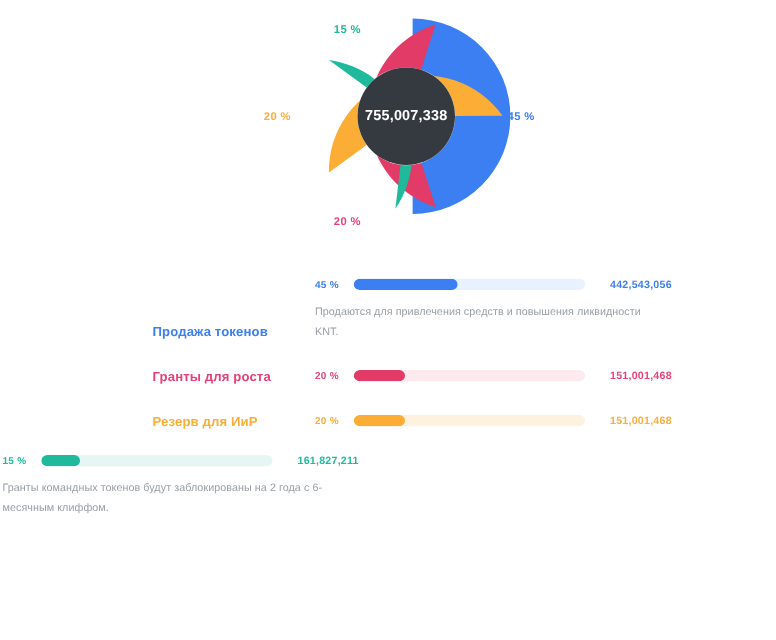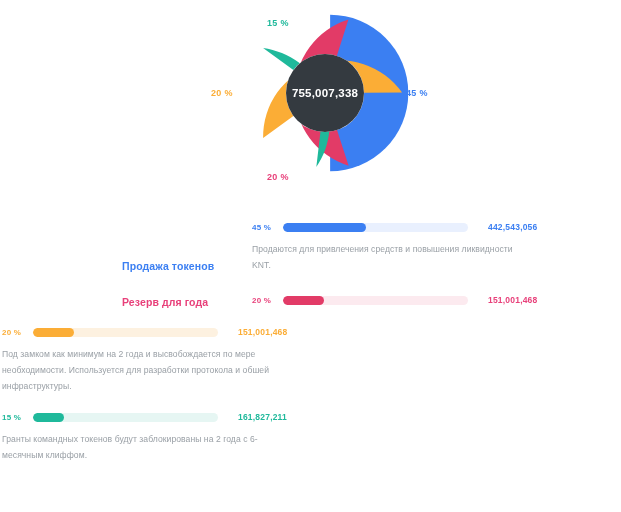--- a/index.html
+++ b/index.html
@@ -186,42 +186,42 @@
           <div class="bar-track" style="background:#e9f0fe;">
             <div class="bar-fill" style="background:#3b7ff2; width:45%;"></div>
           </div>
           <div class="bar-value" style="color:#3b7ff2;">442,543,056</div>
         </div>
         <div class="legend-desc">Продаются для привлечения средств и повышения ликвидности KNT.</div>
       </div>
     </div>
 
     <div class="legend-row">
-      <div class="legend-title" style="color:#e8407a;">Резерв для года</div>
+      <div class="legend-title" style="color:#e8407a;">Гранты для роста</div>
       <div class="legend-body">
         <div class="bar-line">
           <div class="bar-pct" style="color:#e8407a;">20 %</div>
           <div class="bar-track" style="background:#fceaef;">
             <div class="bar-fill" style="background:#e23b67; width:22%;"></div>
           </div>
           <div class="bar-value" style="color:#e8407a;">151,001,468</div>
         </div>
       </div>
     </div>
 
     <div class="legend-row">
+      <div class="legend-title" style="color:#fbad36;">Резерв для ИиР</div>
       <div class="legend-body">
         <div class="bar-line">
           <div class="bar-pct" style="color:#fbad36;">20 %</div>
           <div class="bar-track" style="background:#fdf1e0;">
             <div class="bar-fill" style="background:#fbad36; width:22%;"></div>
           </div>
           <div class="bar-value" style="color:#fbad36;">151,001,468</div>
         </div>
-        <div class="legend-desc">Под замком как минимум на 2 года и высвобождается по мере необходимости. Используется для разработки протокола и обшей инфраструктуры.</div>
       </div>
     </div>
 
     <div class="legend-row">
       <div class="legend-body">
         <div class="bar-line">
           <div class="bar-pct" style="color:#1fb99b;">15 %</div>
           <div class="bar-track" style="background:#e6f6f3;">
             <div class="bar-fill" style="background:#1fb99b; width:17%;"></div>
           </div>

